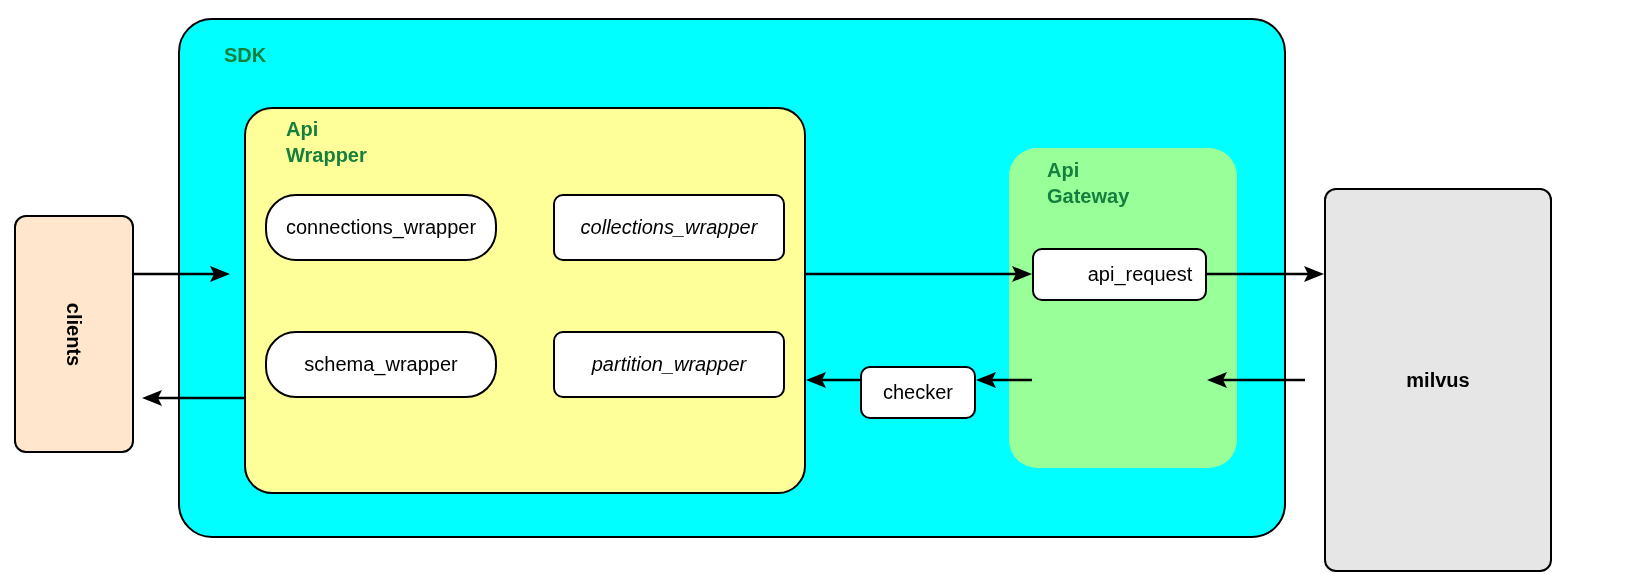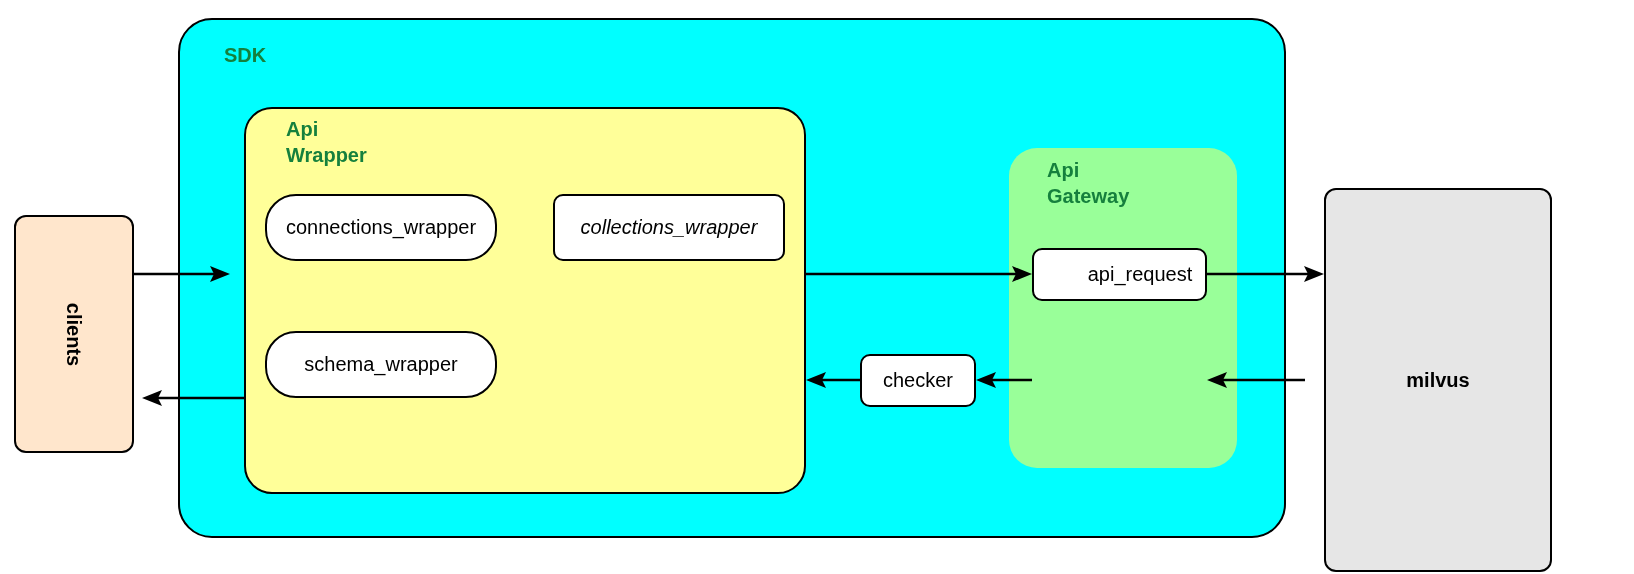--- a/index.html
+++ b/index.html
@@ -110,21 +110,21 @@
   .w-row-1 { top: 194px; height: 67px; }
   .w-row-2 { top: 290px; height: 67px; margin-top: 41px; }
   .w-row-3 { top: 386px; height: 67px; }
 
   .gw-node  { left: 1032px; width: 175px; height: 53px; padding-left: 41px; }
   .gw-row-1 { top: 248px; }
   .gw-row-2 { top: 354px; }
 
   .checker-box {
     left: 860px;
-    top: 354px;
+    top: 366px;
     width: 116px;
     height: 53px;
   }
 
   
   .conn { position: absolute; }
   .conn line, .conn polygon { }
 </style>
 </head>
 <body>
@@ -155,20 +155,23 @@
 
   <div class="node w-col-a w-row-1">
     <span>connections_wrapper</span>
   </div>
   <div class="node w-col-b w-row-1">
     <span>collections_wrapper</span>
   </div>
   <div class="node w-col-a w-row-2">
     <span>schema_wrapper</span>
   </div>
+  <div class="node w-col-b w-row-2">
+    <span>partition_wrapper</span>
+  </div>
 
   <div class="node gw-node gw-row-1">
     <span>api_request</span>
   </div>
 
   <div class="node checker-box">
     <span>checker</span>
   </div>
 
   <svg class="conn" style="left:0; top:0; width:1634px; height:574px; pointer-events:none;" viewBox="0 0 1634 574">

